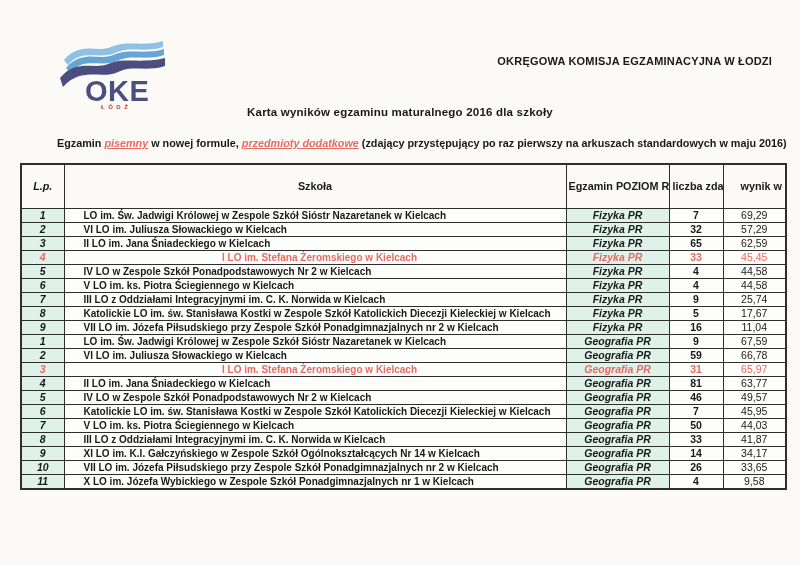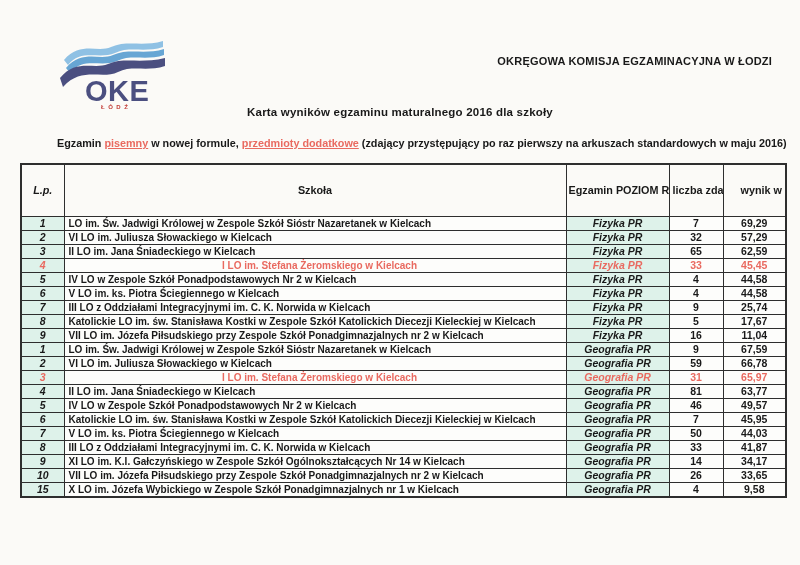--- a/index.html
+++ b/index.html
@@ -29,47 +29,47 @@
   }
   .doc-title{
     position:absolute;top:106px;left:0;right:0;text-align:center;
     font-size:11.5px;font-weight:bold;letter-spacing:.2px;
   }
   .doc-subtitle{
     position:absolute;top:137px;left:57px;right:20px;
     font-size:10.8px;font-weight:bold;white-space:nowrap;
   }
   .doc-subtitle .red-link{
-    color:var(--accent-red);text-decoration:underline;cursor:pointer;
+    color:var(--accent-red);text-decoration:underline;cursor:pointer;font-style:italic;
   }
   
   table.results{
     position:absolute;left:20px;top:163px;width:765px;
     border-collapse:collapse;table-layout:fixed;
     font-size:10.5px;
   }
   table.results th,table.results td{
     border:1px solid var(--border);
     overflow:hidden;white-space:nowrap;
   }
   table.results{border:2px solid var(--border);}
   thead th{
-    height:52px;vertical-align:middle;text-align:center;
+    height:44px;vertical-align:middle;text-align:center;
     font-weight:bold;font-size:10.8px;background:#fbfaf7;
     white-space:normal;line-height:1.15;padding:1px 2px;
   }
   thead th.h-lp{font-style:italic;}
   thead th.h-count{word-break:break-all;padding:1px 3px;}
   thead th.h-score{padding:1px 17px;}
   tbody td{height:13px;line-height:13px;padding:0 3px;}
   td.lp{background:var(--cell-bg);text-align:center;font-style:italic;font-weight:bold;}
-  td.school{background:#fdfdfb;text-align:left;font-weight:bold;font-size:10px;padding-left:4px;}
+  td.school{background:#fdfdfb;text-align:left;font-weight:bold;font-size:10px;padding-left:19px;}
   td.exam{background:var(--cell-bg);text-align:center;font-weight:bold;font-style:italic;}
   td.count{background:#fdfdfb;text-align:center;font-weight:bold;}
-  td.score{background:#fdfdfb;text-align:center;font-weight:bold;}
+  td.score{background:#fdfdfb;text-align:center;font-weight:normal;}
   tr.hl td{color:var(--accent-red);}
   tr.hl td.school{text-align:center;padding-left:12px;}
   .col-lp{width:43px;}
   .col-school{width:502px;}
   .col-exam{width:103px;}
   .col-count{width:54px;}
   .col-score{width:63px;}
   svg text{font-family:"Liberation Sans","DejaVu Sans",sans-serif;}
 </style>
 </head>
@@ -236,21 +236,21 @@
           <td class="score">34,17</td>
         </tr>
         <tr>
           <td class="lp">10</td>
           <td class="school">VII LO im. Józefa Piłsudskiego przy Zespole Szkół Ponadgimnazjalnych nr 2 w Kielcach</td>
           <td class="exam">Geografia PR</td>
           <td class="count">26</td>
           <td class="score">33,65</td>
         </tr>
         <tr>
-          <td class="lp">15</td>
+          <td class="lp">11</td>
           <td class="school">X LO im. Józefa Wybickiego w Zespole Szkół Ponadgimnazjalnych nr 1 w Kielcach</td>
           <td class="exam">Geografia PR</td>
           <td class="count">4</td>
           <td class="score">9,58</td>
         </tr>
       </tbody>
   </table>
 
 </div>
 

